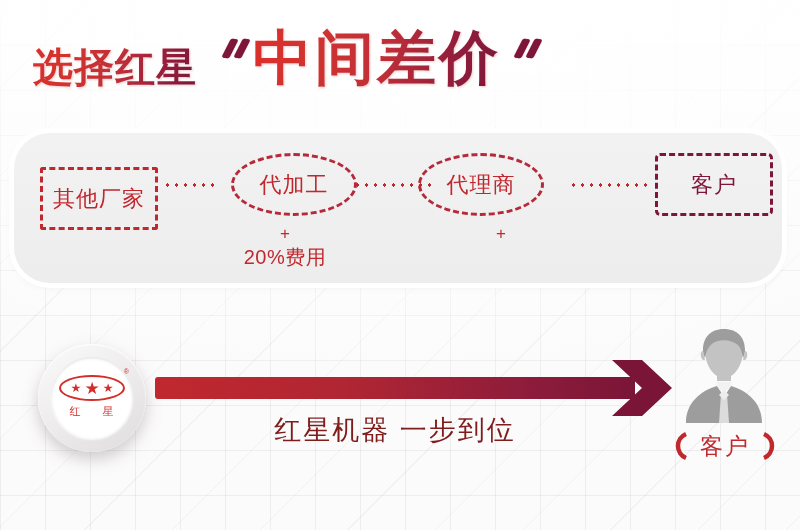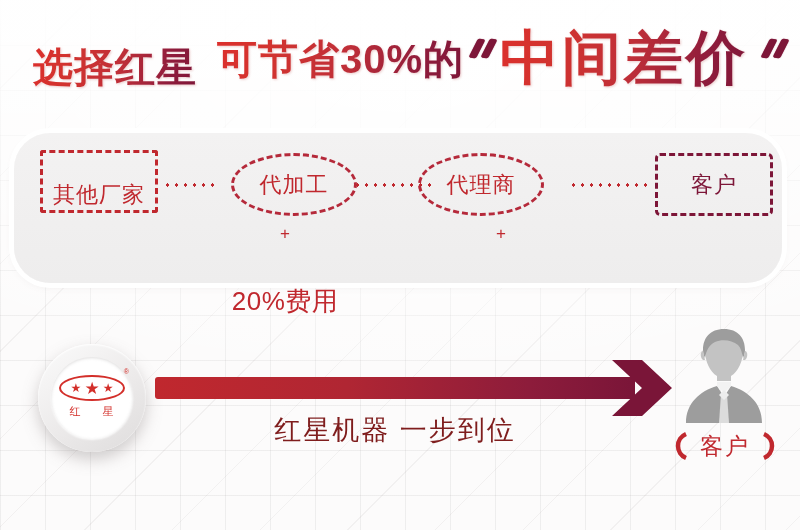--- a/index.html
+++ b/index.html
@@ -63,43 +63,43 @@
   #flow-panel{
     position:absolute; left:14px; top:133px; width:768px; height:150px;
     background:linear-gradient(to bottom,#f3f2f2,#eeeded);
     border-radius:36px;
     box-shadow:0 0 0 5px #ffffff, 0 3px 9px rgba(120,110,110,.13);
   }
   .node-text{ font-size:22px; color:#c0282e; letter-spacing:1px; }
   .node-text.dark{ color:#7d1638; }
 
   #node-factory{
-    position:absolute; left:40px; top:150px; width:118px; height:63px;
+    position:absolute; left:40px; top:167px; width:118px; height:63px;
     border:3px dashed #c0282e; border-radius:3px;
-    display:flex; align-items:flex-end; justify-content:center;
+    display:flex; align-items:center; justify-content:center;
   }
   #node-customer-box{
     position:absolute; left:655px; top:153px; width:118px; height:63px;
     border:3px dashed #7d1638; border-radius:5px;
     display:flex; align-items:center; justify-content:center;
   }
   .pill{
     position:absolute; top:153px; width:126px; height:63px;
     border:3px dashed #b5293a; border-radius:50%/50%;
     display:flex; align-items:center; justify-content:center;
   }
   #node-oem{ left:231px; }
   #node-agent{ left:418px; }
 
   .fee{
     position:absolute; width:180px; text-align:center;
     color:#c0282e;
   }
   .fee .plus{ font-size:17px; line-height:20px; }
-  .fee .amt{ font-size:26px; line-height:26px; letter-spacing:.5px;margin-top:44px; }
+  .fee .amt{ font-size:20px; line-height:26px; letter-spacing:.5px; }
   #fee-oem{ left:195px; top:224px; }
   #fee-agent{ left:411px; top:224px; }
 
   .dots{
     position:absolute; top:183px; height:4px;
     background-image:radial-gradient(circle, #c0282e 0 1.6px, transparent 1.8px);
     background-size:9px 4px; background-repeat:repeat-x;
   }
   #dots-1{ left:163px; width:55px; }
   #dots-2{ left:353px; width:81px; }
@@ -161,21 +161,20 @@
   #cust-label .txt{ font-size:23px; color:#c0282e; letter-spacing:2px; }
 </style>
 </head>
 <body>
 
 <div id="bg-texture"></div>
 <div id="bg-vignette"></div>
 
 <div id="headline">
   <span class="hl-txt hl-a">选择红星</span>
-  <span class="hl-txt">可节省30%的</span>
   <span class="qmark" id="q-open">
       <i></i>
       <i></i>
     </span>
   <span class="hl-txt hl-big">中间差价</span>
   <span class="qmark" id="q-close">
       <i></i>
       <i></i>
     </span>
 </div>

